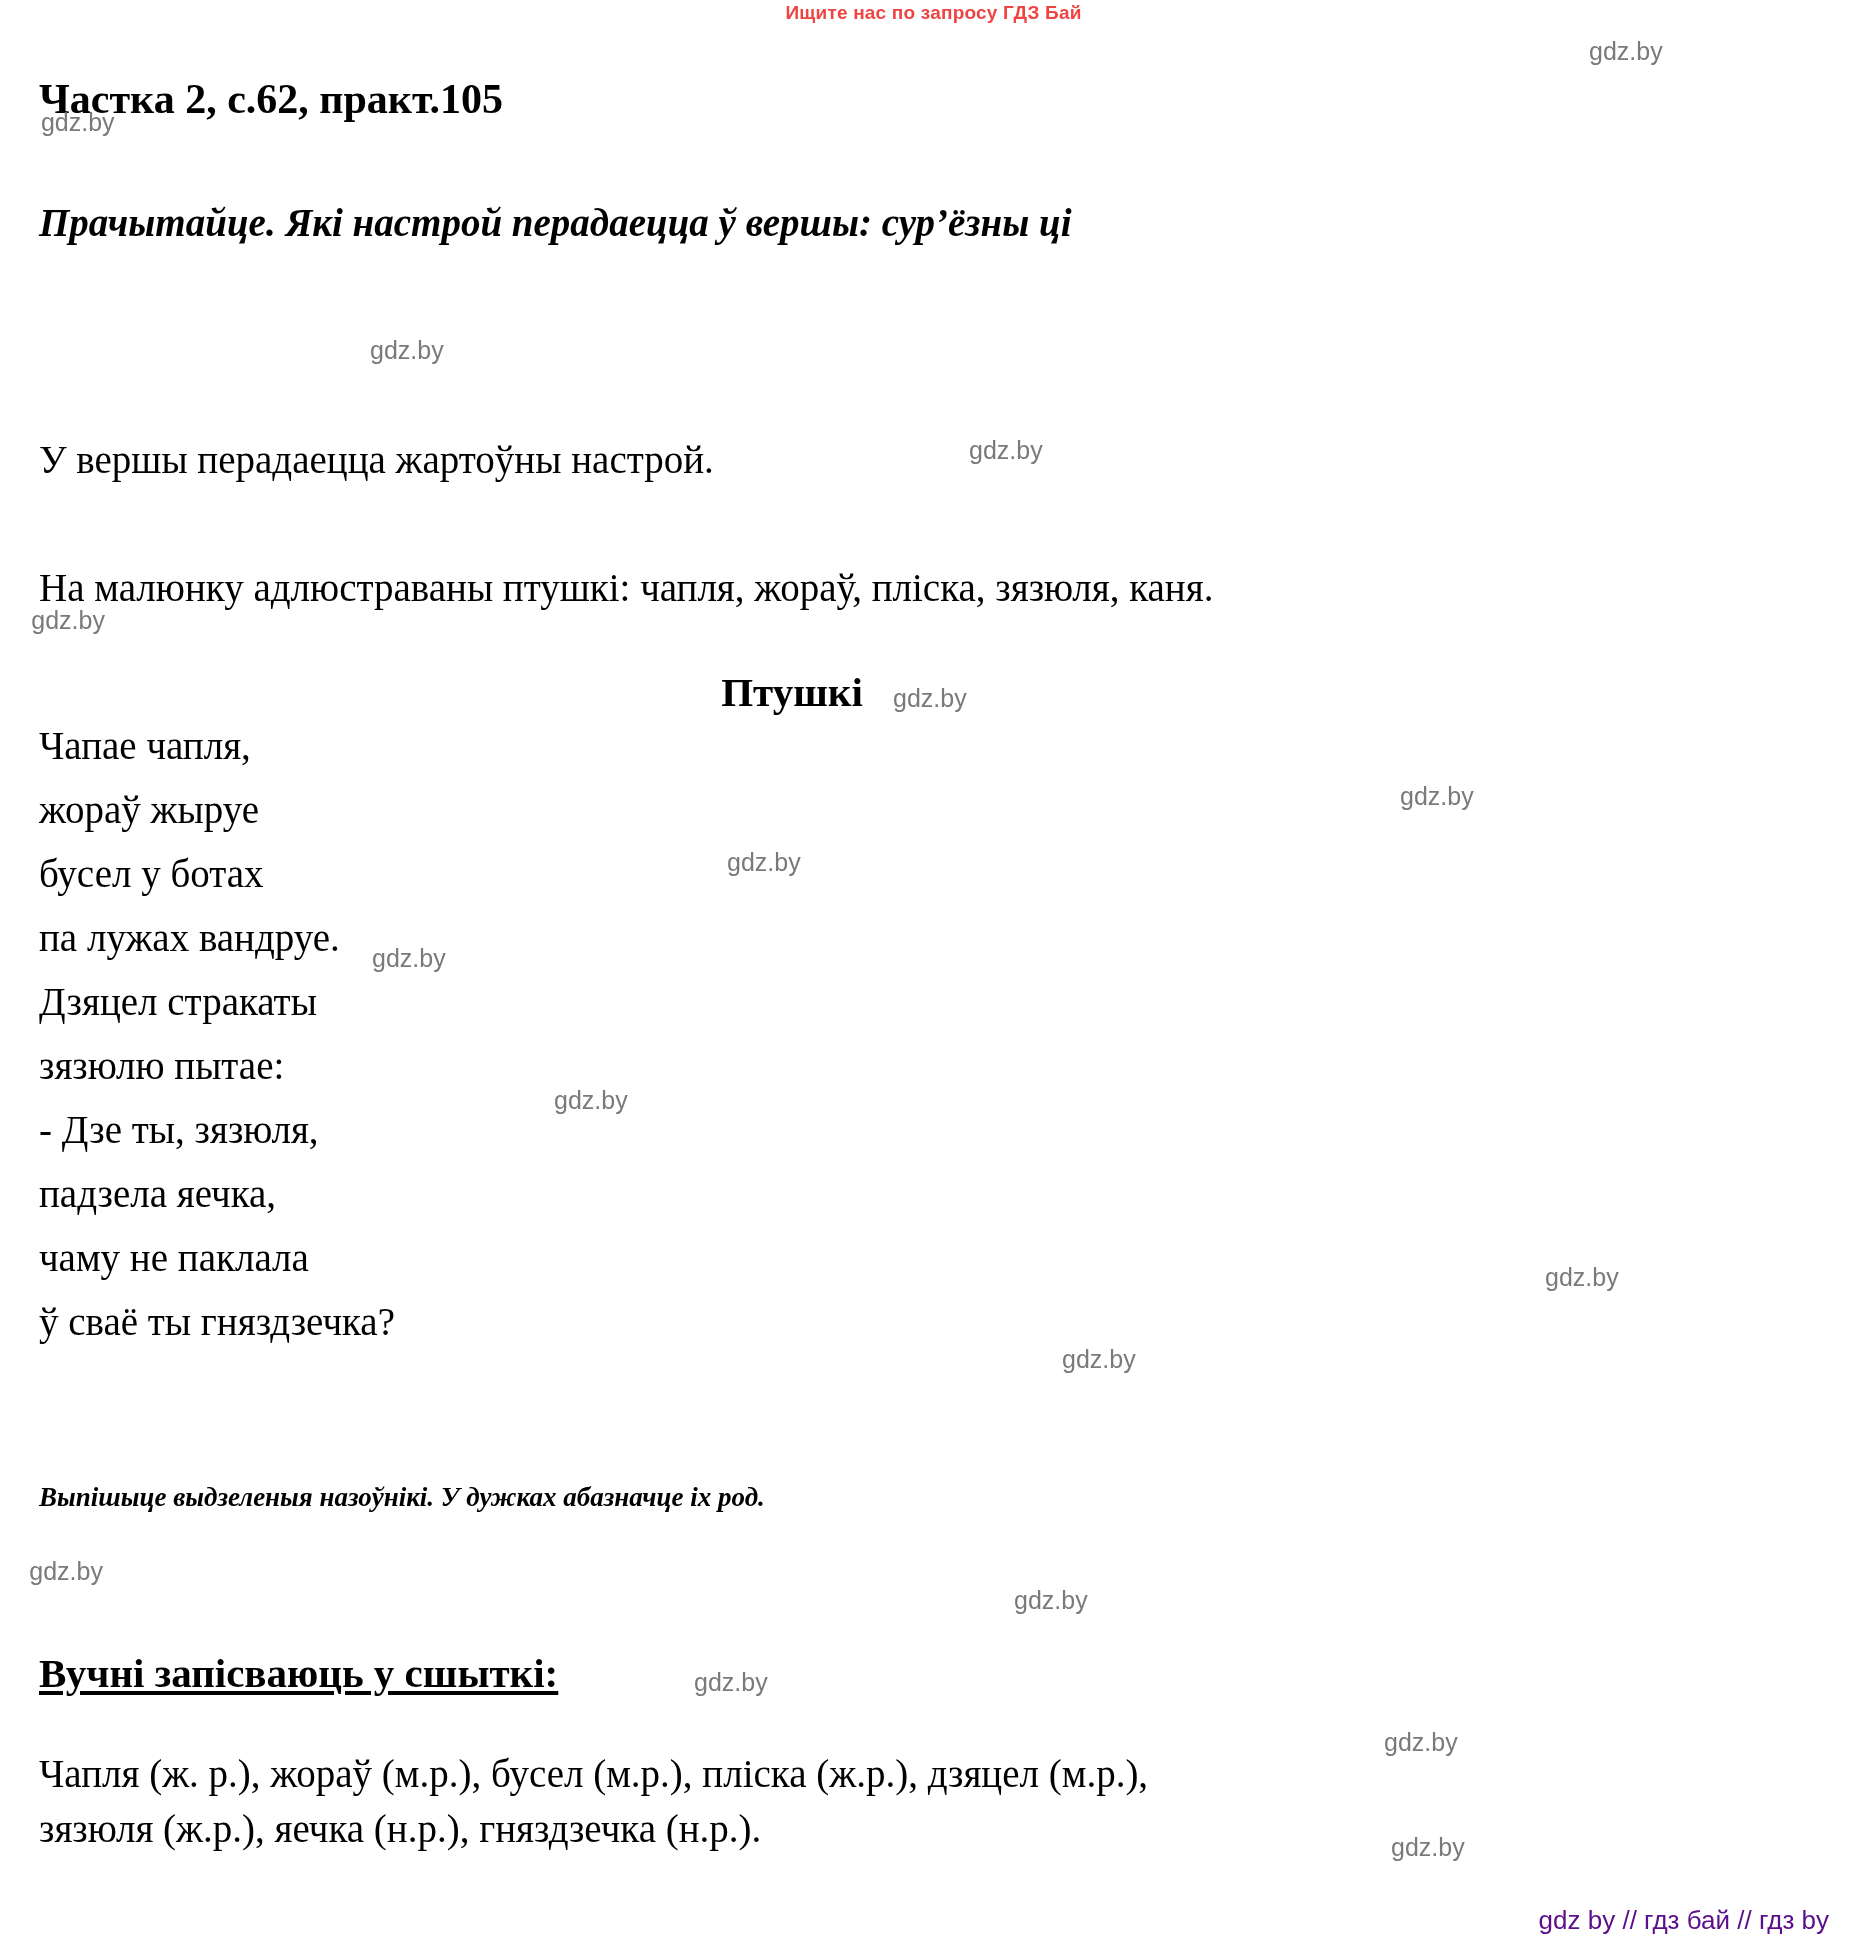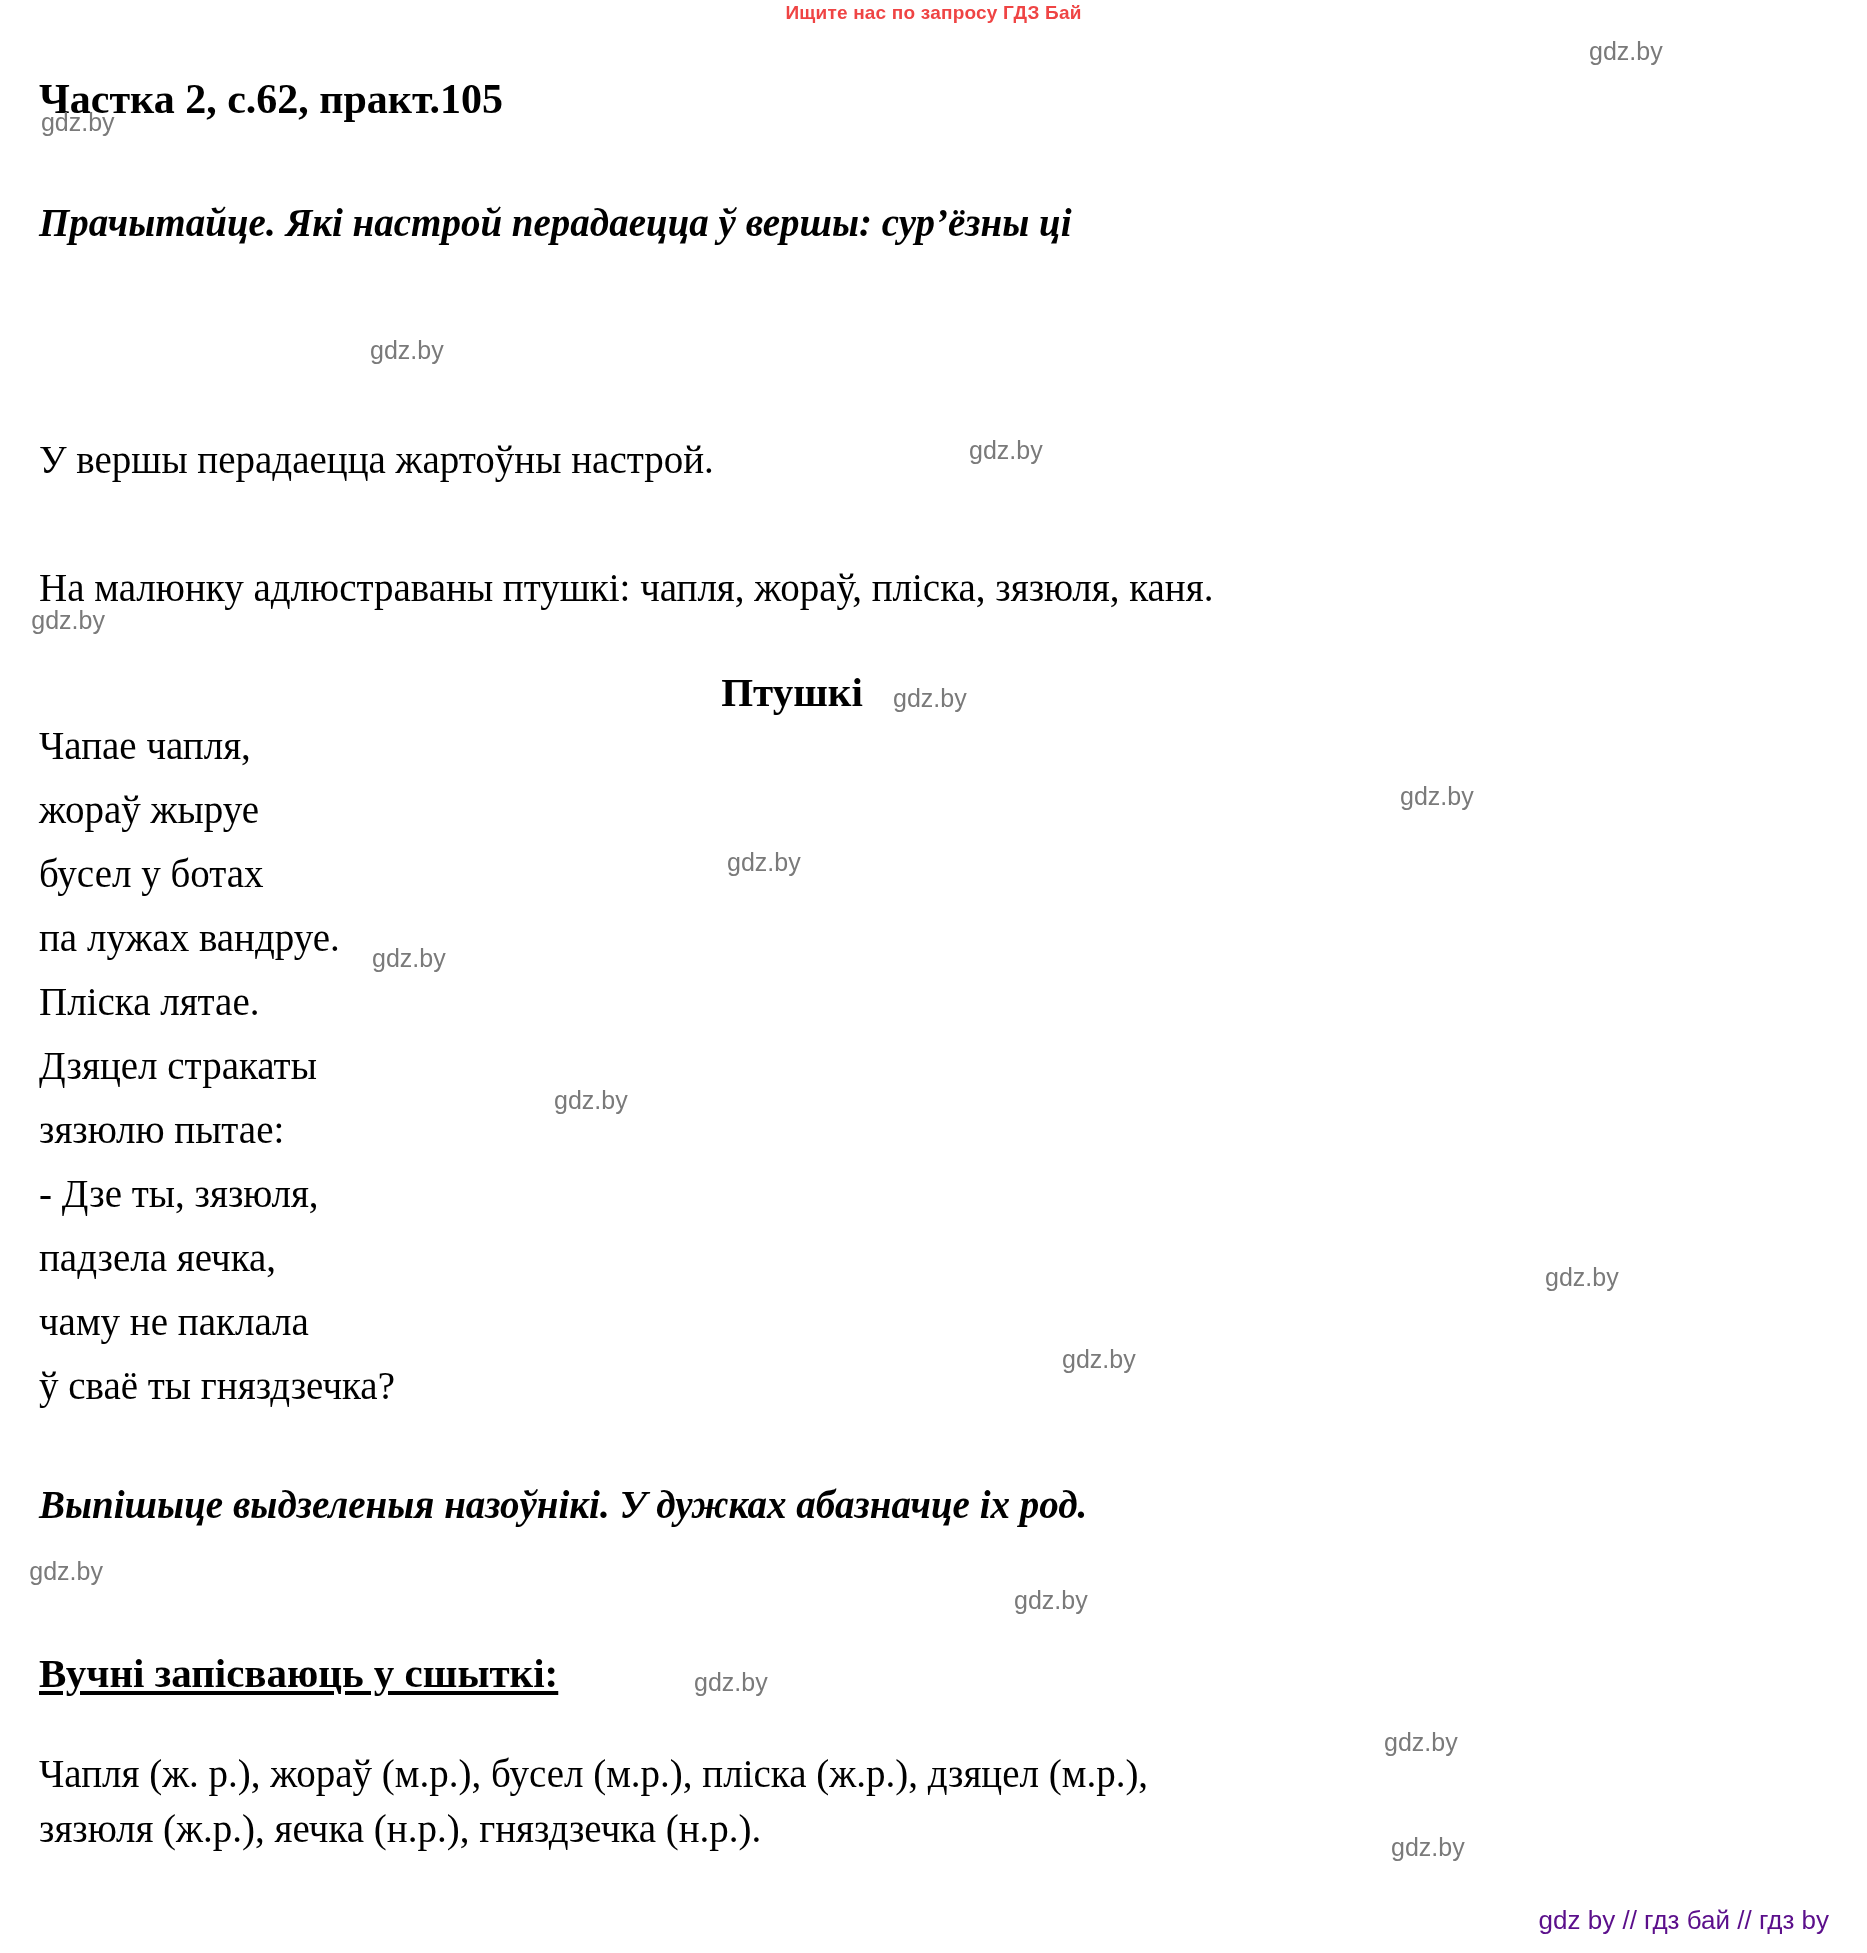--- a/index.html
+++ b/index.html
@@ -105,21 +105,21 @@
   .poem .verse-line {
     display: block;
     white-space: nowrap;
   }
   .poem b { font-weight: 400; }
 
   .task-prompt-2 {
     position: absolute;
     left: 0;
     top: 1482px;
-    font-size: 39px;
+    font-size: 27px;
     font-weight: 700;
     font-style: italic;
     white-space: nowrap;
   }
 
   .notebook-heading {
     position: absolute;
     left: 0;
     top: 1608px;
     font-size: 41px;
@@ -181,21 +181,20 @@
 
   <p class="answer-line-2">На малюнку адлюстраваны птушкі: чапля, жораў, пліска, зязюля, каня.</p>
 
   <h2 class="poem-title">Птушкі</h2>
 
   <div class="poem" id="poem-body">
       <span class="verse-line"><span>Чапае </span><b>чапля</b><span>,</span></span>
       <span class="verse-line"><b>жораў</b><span> жыруе</span></span>
       <span class="verse-line"><b>бусел</b><span> у ботах</span></span>
       <span class="verse-line"><span>па лужах вандруе.</span></span>
-      <span class="verse-line"><b>Пліска</b><span> лятае.</span></span>
       <span class="verse-line"><b>Дзяцел</b><span> стракаты</span></span>
       <span class="verse-line"><span>зязюлю пытае:</span></span>
       <span class="verse-line"><span>- Дзе ты, </span><b>зязюля</b><span>,</span></span>
       <span class="verse-line"><span>падзела </span><b>яечка</b><span>,</span></span>
       <span class="verse-line"><span>чаму не паклала</span></span>
       <span class="verse-line"><span>ў сваё ты </span><b>гняздзечка</b><span>?</span></span>
     </div>
 
   <div class="task-prompt-2">Выпішыце выдзеленыя назоўнікі.  У дужках абазначце іх род.</div>
 

